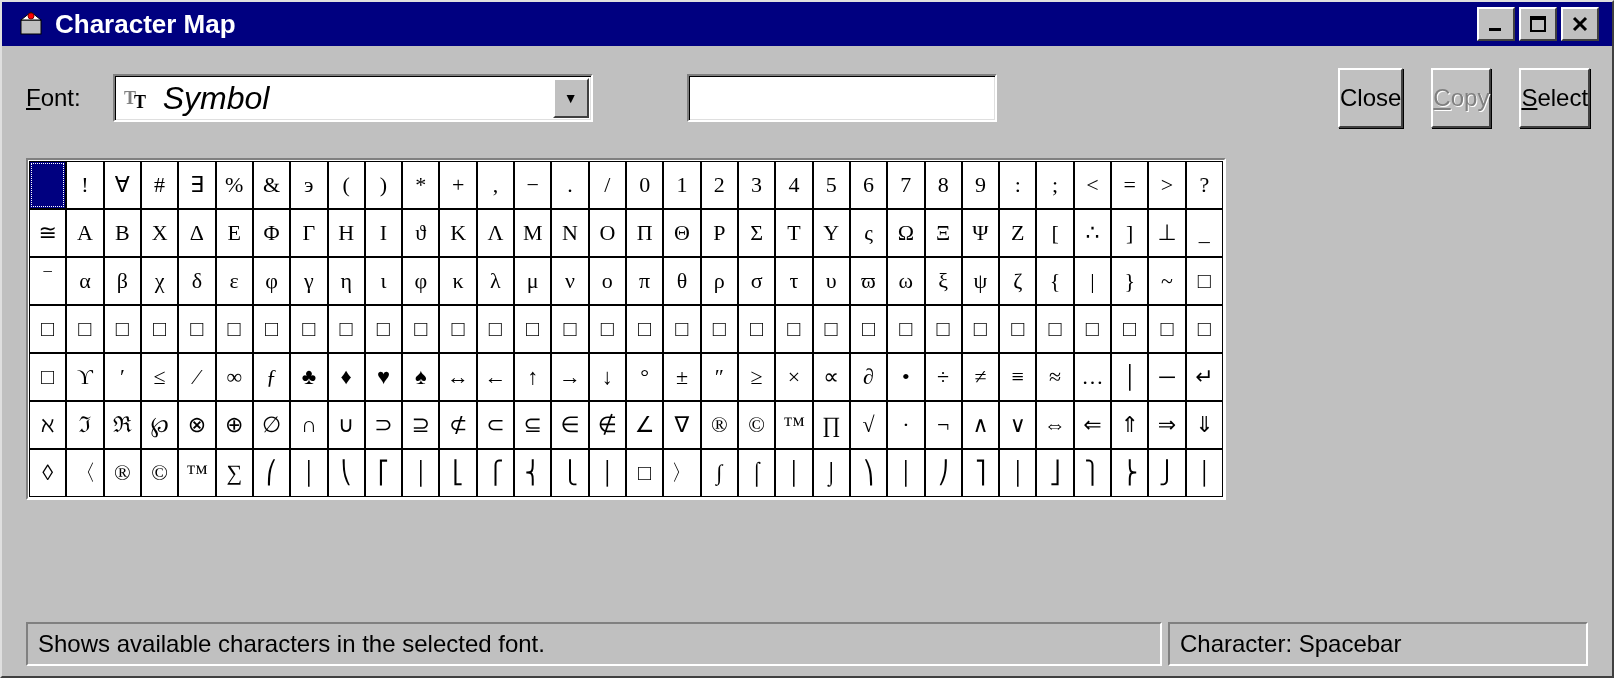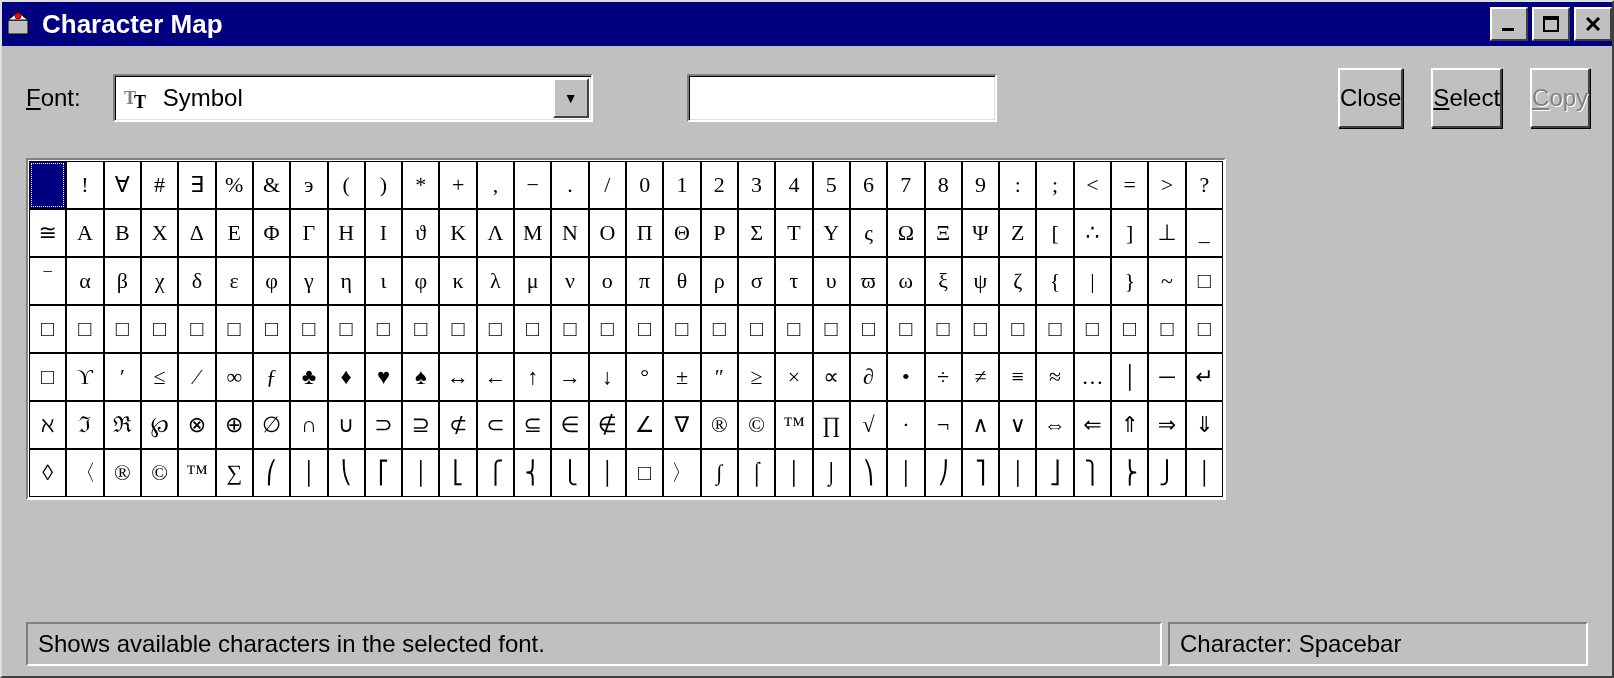--- a/index.html
+++ b/index.html
@@ -21,21 +21,21 @@
     position: relative;
     display: flex;
     flex-direction: column;
   }
   .titlebar {
     background: #000080;
     color: #fff;
     display: flex;
     align-items: center;
     height: 44px;
-    padding: 0 0;
+    padding: 0 13px;
   }
   .titlebar .icon {
     width: 32px; height: 32px;
     display:flex; align-items:center; justify-content:center;
     margin-right: 8px;
   }
   .titlebar .title {
     font-weight: bold;
     font-size: 26px;
     flex: 1;
@@ -66,21 +66,21 @@
     border: 2px solid;
     border-color: #808080 #fff #fff #808080;
     box-shadow: inset 1px 1px 0 #000, inset -1px -1px 0 #dfdfdf;
     height: 48px;
     width: 480px;
   }
   .combo .tt {
     width: 44px; display:flex; align-items:center; justify-content:center;
     font-family: "Times New Roman", serif; font-weight:bold; font-size:22px;
   }
-  .combo .val { flex:1; font-size:24px; padding-left:4px; }
+  .combo .val { flex:1; font-size:32px; padding-left:4px;font-style:italic; }
   .combo .drop {
     width: 36px; height: 40px;
     background:#c0c0c0;
     border: 2px solid;
     border-color:#fff #404040 #404040 #fff;
     display:flex; align-items:center; justify-content:center;
     font-size:14px;
     margin:2px;
   }
   .copy-input {
@@ -206,25 +206,25 @@
 
       <div class="copy-input">
         <span></span>
       </div>
     </div>
 
     <div class="btncol">
       <div class="btn">
         <span>Close</span>
       </div>
+      <div class="btn disabled">
+        <span><span class="ul">C</span>opy</span>
+      </div>
       <div class="btn">
         <span><span class="ul">S</span>elect</span>
-      </div>
-      <div class="btn disabled">
-        <span><span class="ul">C</span>opy</span>
       </div>
     </div>
 
     <div class="grid-wrap">
       <div class="grid" id="grid">
           <div class="cell sel"> </div>
           <div class="cell">!</div>
           <div class="cell">∀</div>
           <div class="cell">#</div>
           <div class="cell">∃</div>

